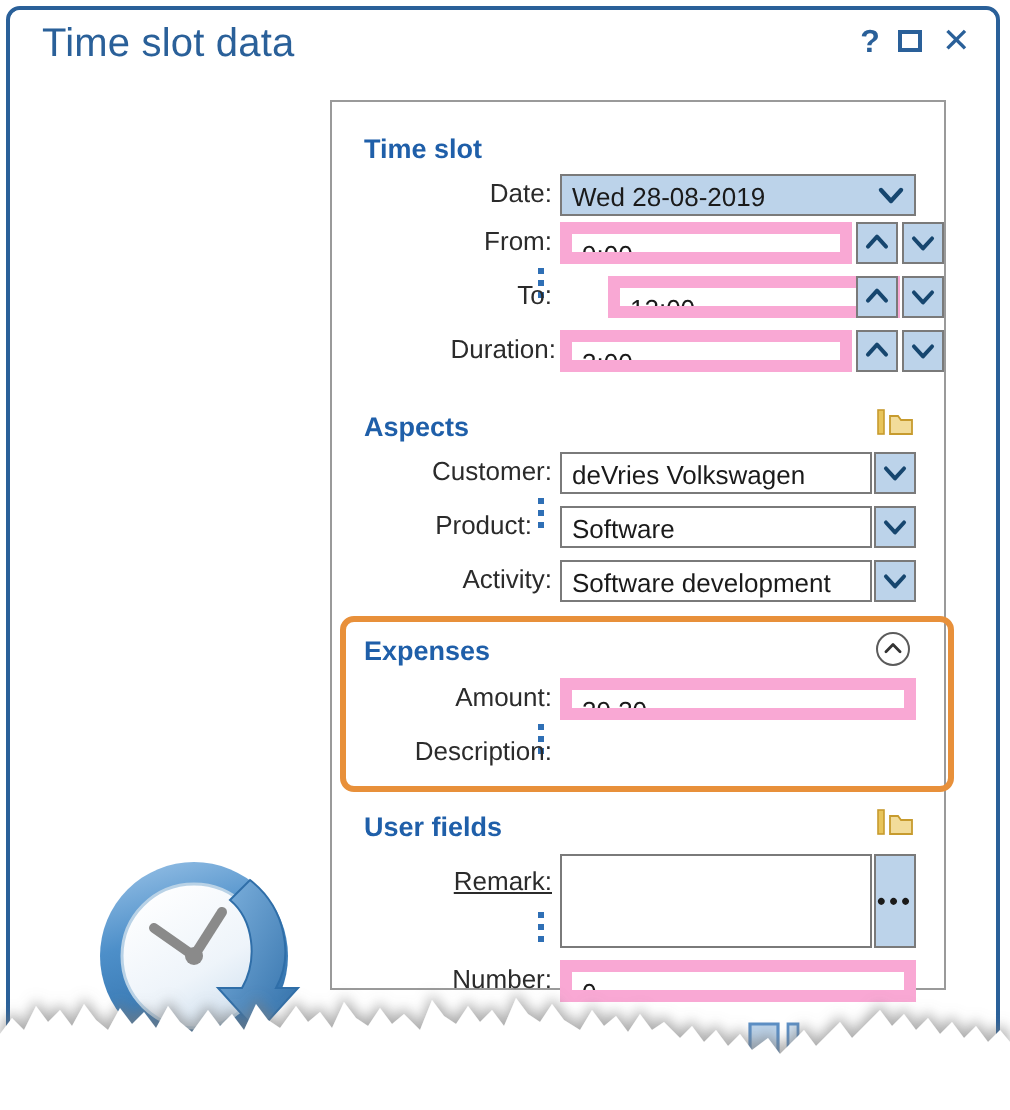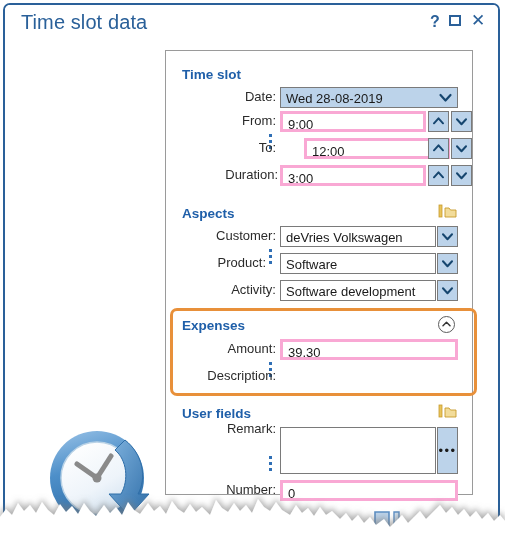--- a/index.html
+++ b/index.html
@@ -69,21 +69,21 @@
     position:absolute;
     font-size:13px;color:#2b2b2b;
     text-align:right;
     white-space:nowrap;
   }
 
   
   .inp{
     position:absolute;
     background:#ffffff;
-    border:3px solid #f9a8d4;
+    border:6px solid #f9a8d4;
     box-sizing:border-box;
     font-size:13px;color:#1a1a1a;
     padding:1px 0 0 5px;
     line-height:19px;
     height:21px;
     white-space:nowrap;
     overflow:hidden;
   }
 
   
@@ -310,21 +310,21 @@
 
     <div class="sec-title" style="left:16px;top:355px;">User fields</div>
 
     <div class="gold-icon" style="left:272px;top:353px;">
       <svg viewBox="0 0 20 15" width="20" height="15">
         <rect x="1" y="1" width="3" height="12" fill="#e8c45a" stroke="#c79b2e" stroke-width="0.8"></rect>
         <path d="M7 13 L7 4 L11 4 L12.5 6 L18 6 L18 13 Z" fill="#f2dc9a" stroke="#c79b2e" stroke-width="0.9"></path>
       </svg>
     </div>
 
-    <div class="fld-label" style="left:5px;top:370px;width:105px;">Remark:</div>
+    <div class="fld-label" style="left:5px;top:382px;width:105px;text-decoration:underline;">Remark:</div>
     <div class="area" style="left:114px;top:376px;width:156px;height:47px;"></div>
     <div class="dots-btn" style="left:271px;top:376px;width:21px;height:47px;">
       <span>•••</span>
     </div>
 
     <div class="grip" style="left:103px;top:405px;">
       <i></i>
         <i></i>
         <i></i>
     </div>

